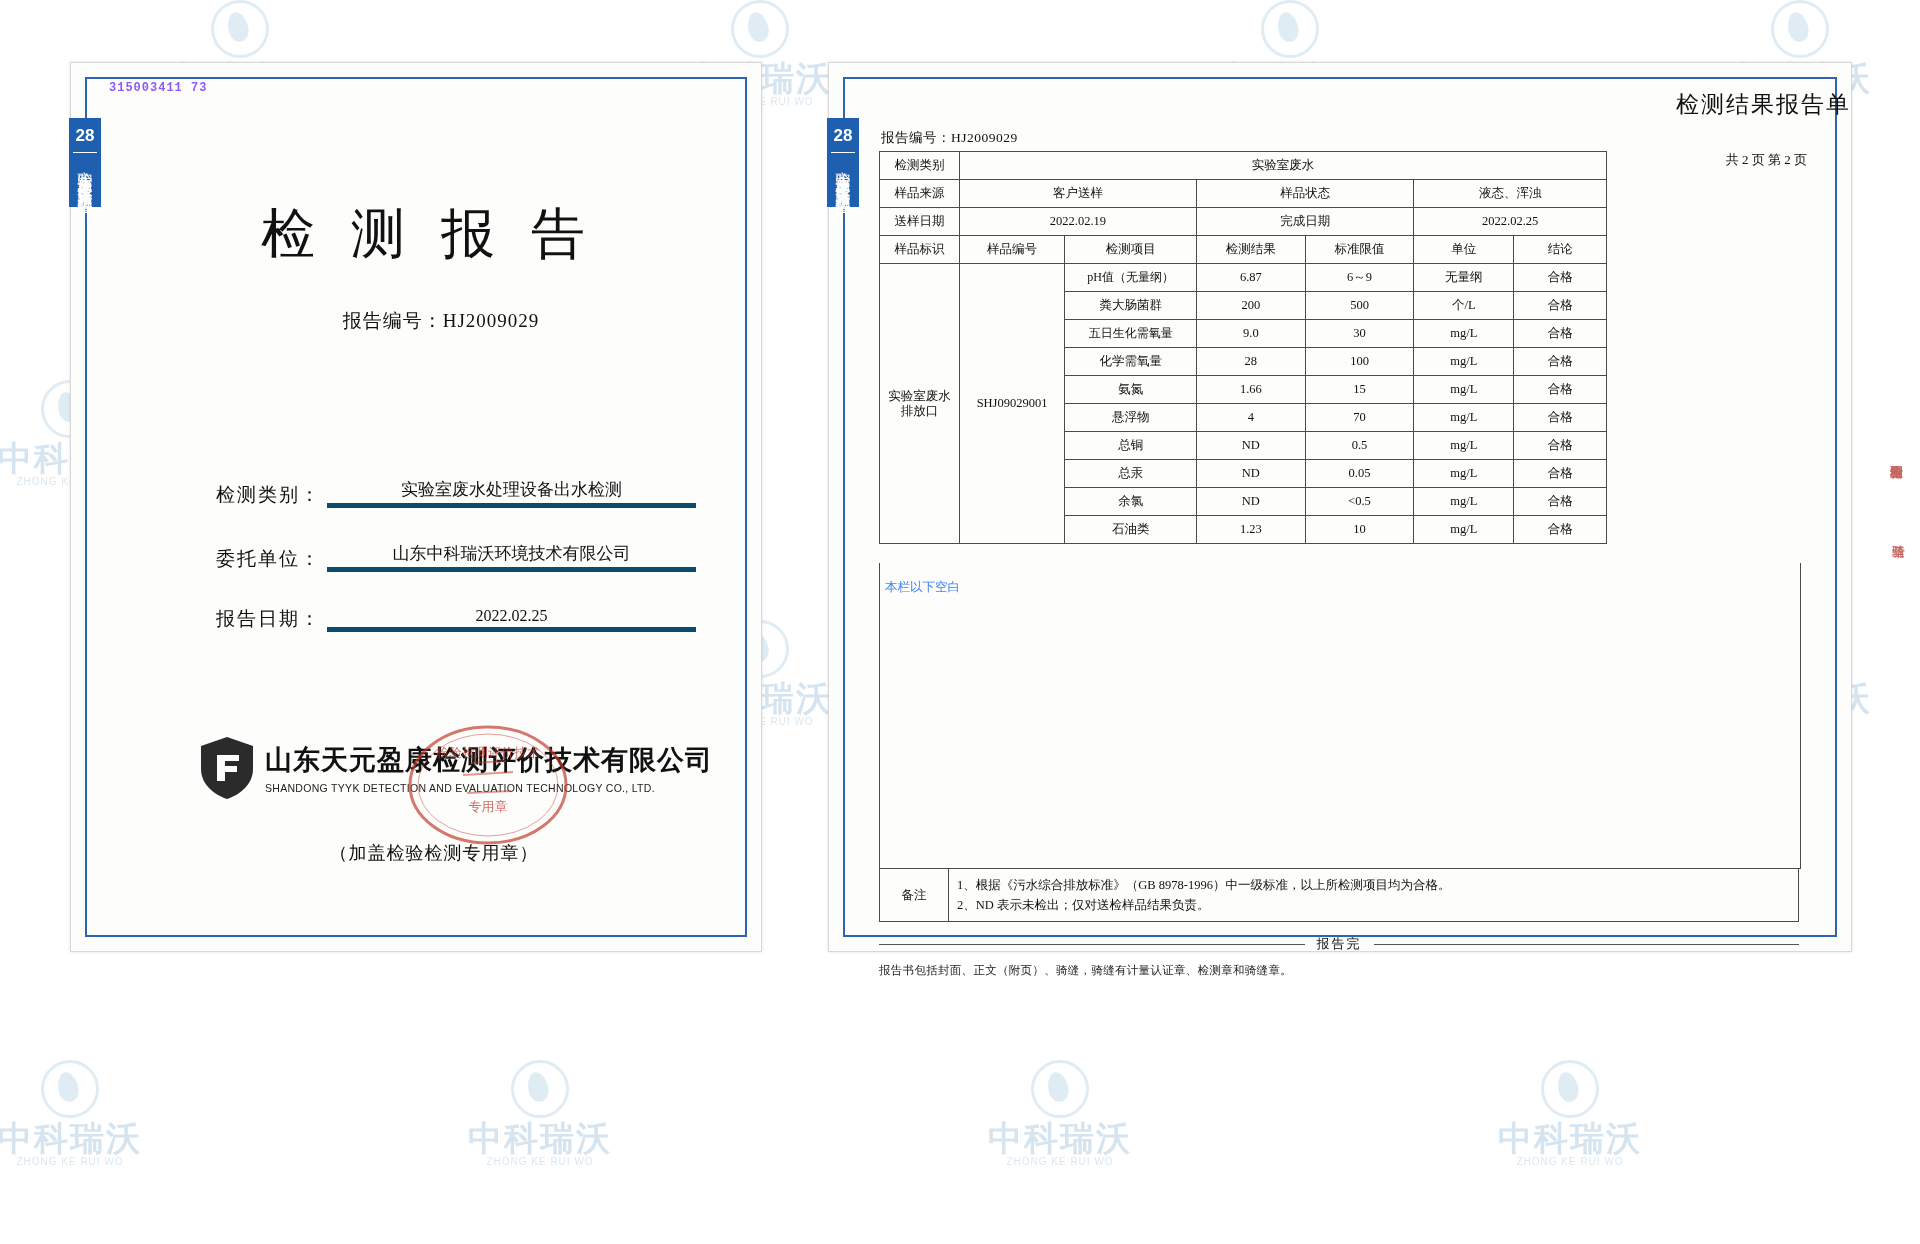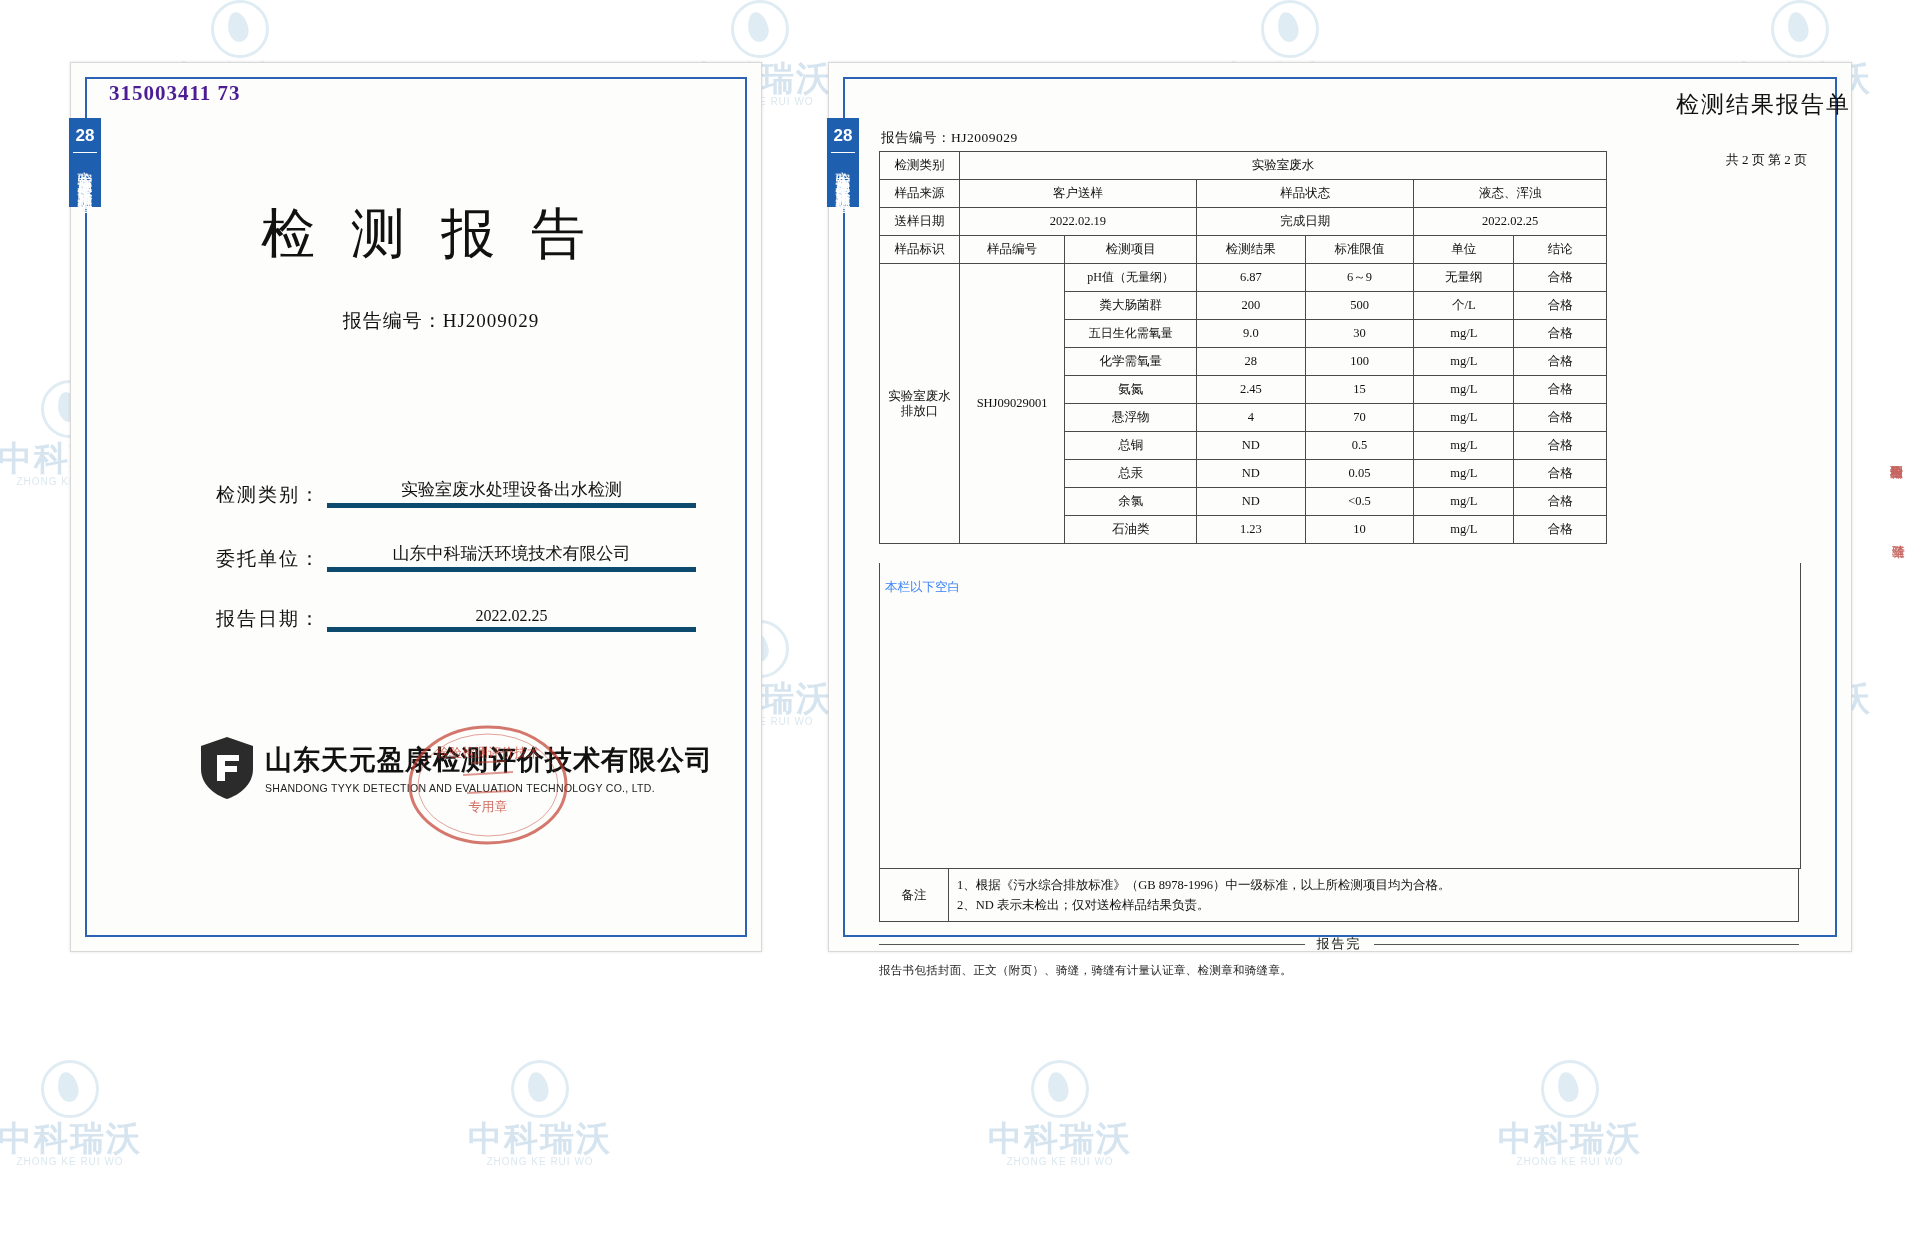--- a/index.html
+++ b/index.html
@@ -72,22 +72,22 @@
     writing-mode:vertical-rl;
     text-orientation:upright;
     font-size:15px;letter-spacing:2px;line-height:22px;
     margin:0 auto;
     font-family:"Liberation Serif",serif;
   }
 
   
   .barcode-num{
     position:absolute;left:38px;top:18px;
-    font-family:Liberation Serif, serif;
-    font-size:21px;letter-spacing:1px;color:#4c1d95;
+    font-family:Liberation Mono, monospace;
+    font-size:12px;letter-spacing:1px;color:#8b5cf6;
     font-weight:bold;
   }
 
   
   .big-title{
     position:absolute;left:110px;top:135px;width:520px;
     font-size:54px;letter-spacing:36px;
     text-align:center;
     color:#111;
     font-family:"Liberation Serif",serif;
@@ -332,20 +332,21 @@
   <div class="stamp">
     <svg width="175" height="140" viewBox="0 0 175 140">
       <ellipse cx="87" cy="70" rx="78" ry="58" fill="none" stroke="#c0392b" stroke-width="3" opacity=".8"></ellipse>
       <ellipse cx="87" cy="70" rx="70" ry="51" fill="none" stroke="#c0392b" stroke-width="1" opacity=".55"></ellipse>
       <path d="M70 48 L105 46 M62 60 L112 57 M66 78 L110 76" stroke="#c0392b" stroke-width="2" opacity=".6" fill="none"></path>
       <text x="87" y="42" font-size="13" fill="#c0392b" text-anchor="middle" opacity=".85" font-family="Liberation Serif, serif">检验检测评价技术</text>
       <text x="87" y="96" font-size="13" fill="#c0392b" text-anchor="middle" opacity=".85" font-family="Liberation Serif, serif">专用章</text>
     </svg>
   </div>
 
+  <div class="seal-note">（加盖检验检测专用章）</div>
 </div>
 
 <div class="page" id="page-right">
   <div class="page-inner-border"></div>
 
   <div class="side-tab">
     <span class="num">28</span>
     <span class="vtext">实验室废水处理设备出水检测报告</span>
   </div>
 
@@ -406,21 +407,21 @@
       </tr>
       <tr>
         <td class="tall">化学需氧量</td>
         <td class="tall">28</td>
         <td class="tall">100</td>
         <td class="tall">mg/L</td>
         <td class="tall">合格</td>
       </tr>
       <tr>
         <td class="tall">氨氮</td>
-        <td class="tall">2.45</td>
+        <td class="tall">1.66</td>
         <td class="tall">15</td>
         <td class="tall">mg/L</td>
         <td class="tall">合格</td>
       </tr>
       <tr>
         <td class="tall">悬浮物</td>
         <td class="tall">4</td>
         <td class="tall">70</td>
         <td class="tall">mg/L</td>
         <td class="tall">合格</td>

